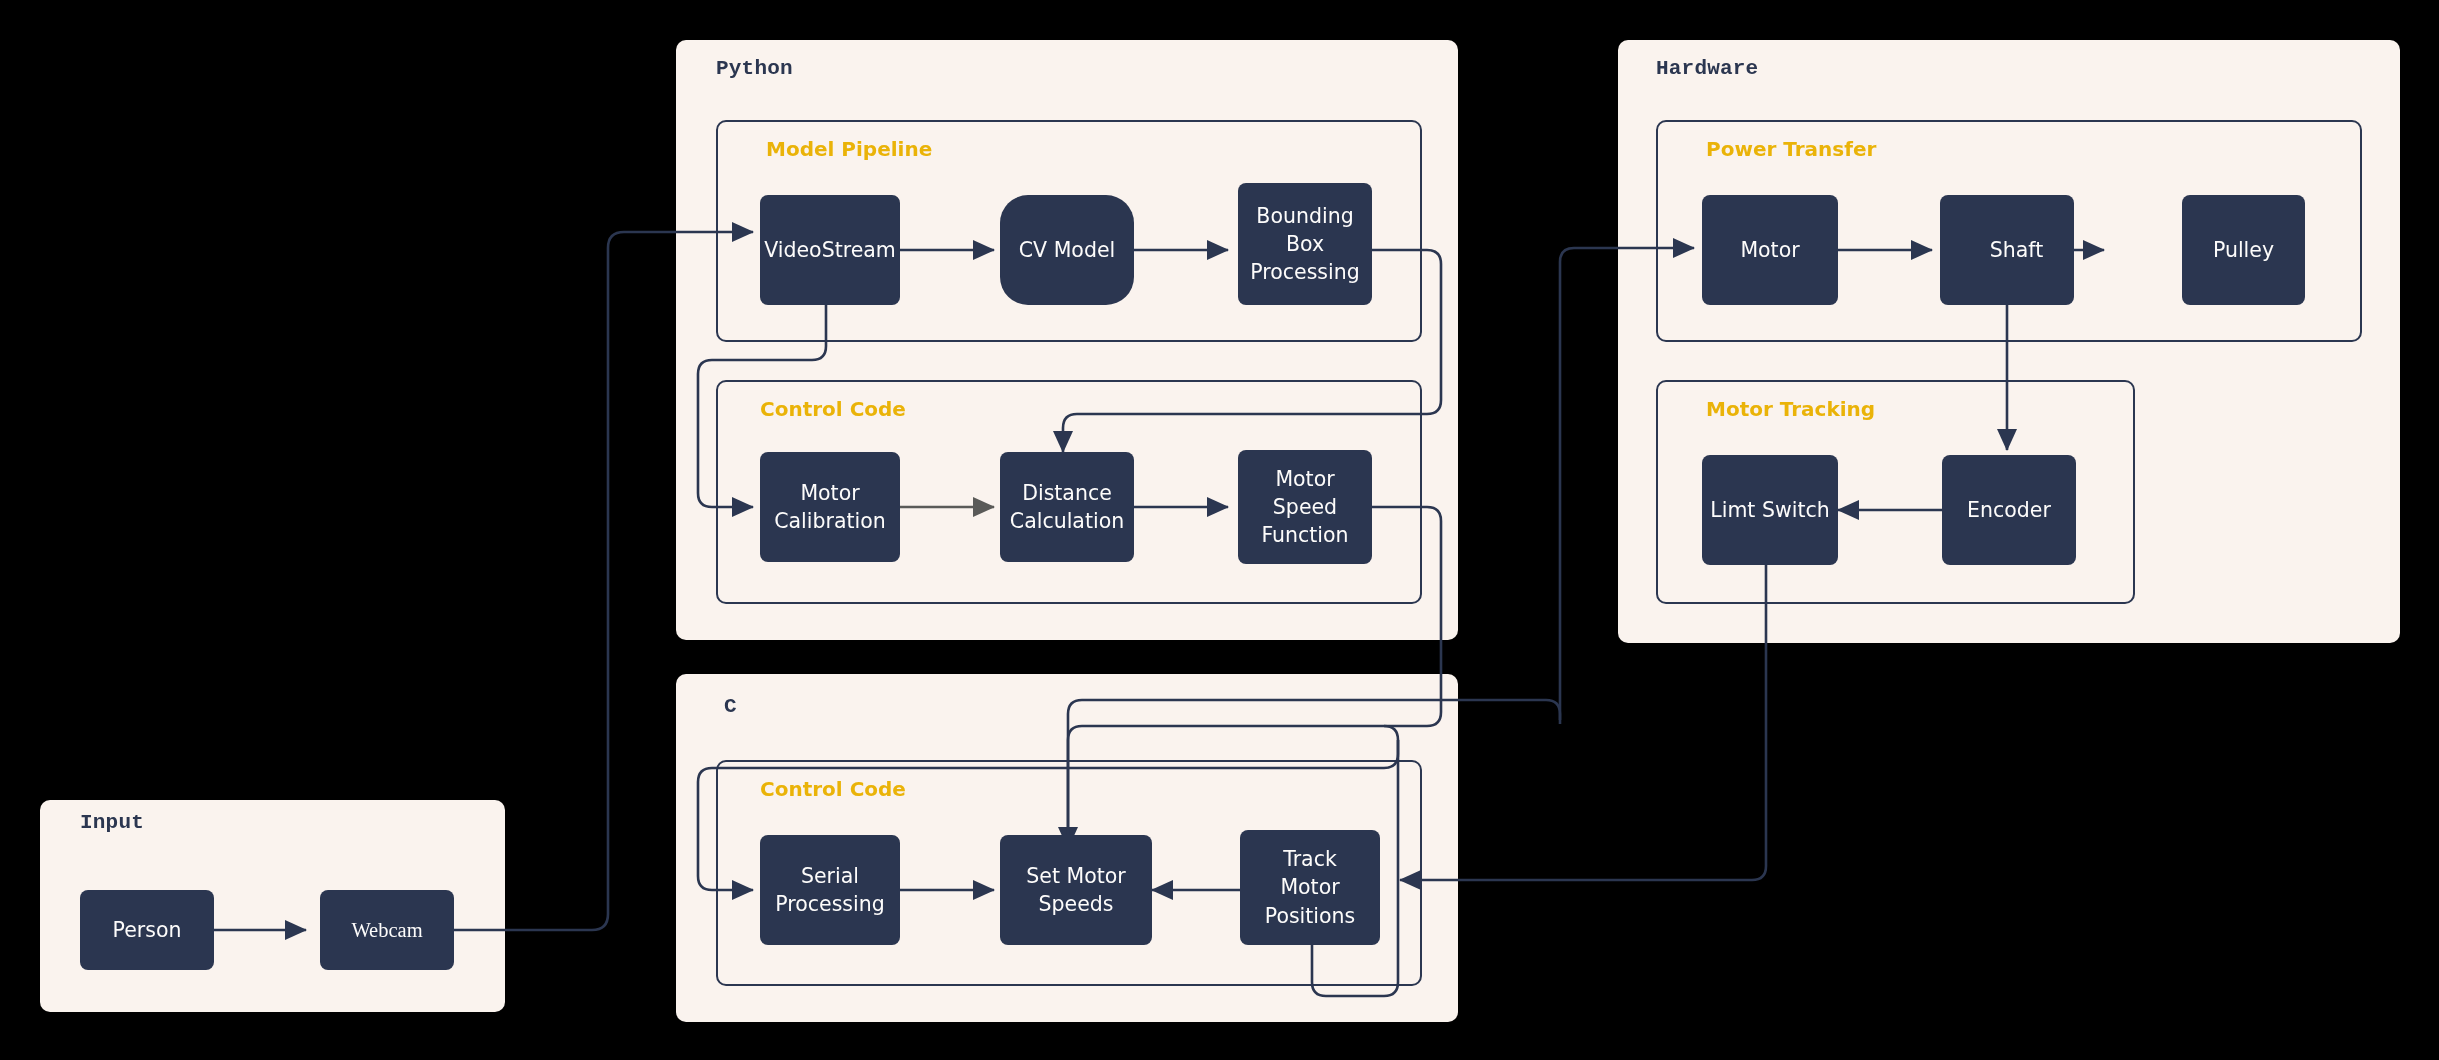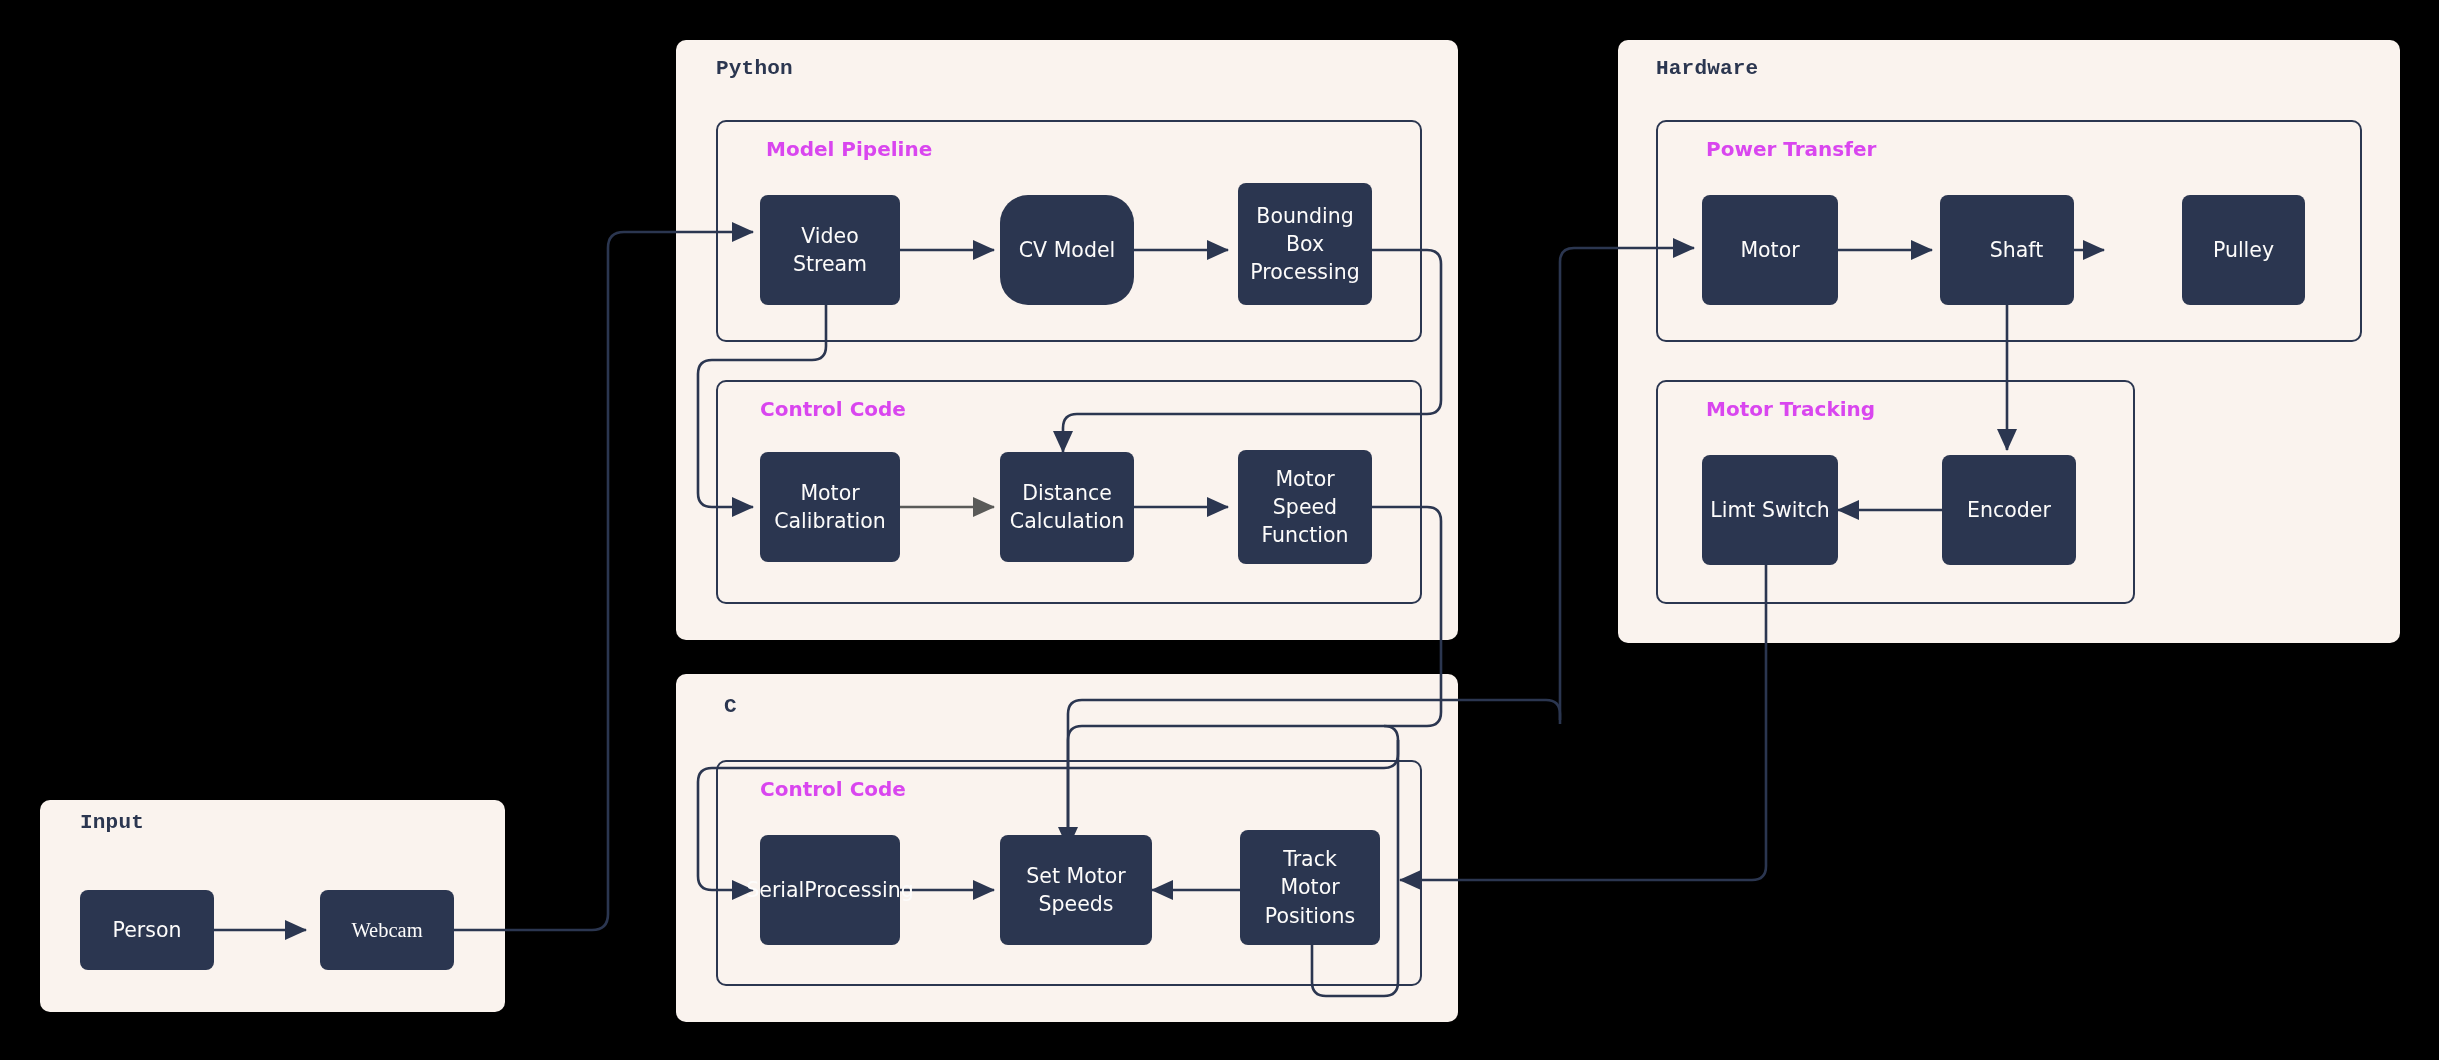--- a/index.html
+++ b/index.html
@@ -5,21 +5,21 @@
   html,body{margin:0;padding:0;background:#000;}
   body{width:2439px;height:1060px;overflow:hidden;font-family:"DejaVu Sans",sans-serif;}
   #stage{position:relative;width:2439px;height:1060px;background:#000;}
   svg#wires{position:absolute;left:0;top:0;width:2439px;height:1060px;overflow:visible;}
 
   .cluster{position:absolute;background:#faf3ee;border-radius:10px;}
   .subcluster{position:absolute;border:2.6px solid #2b3650;border-radius:10px;background:transparent;}
   .cl-title{position:absolute;font-family:Liberation Mono, monospace;font-weight:700;
             font-size:21px;color:#2b3650;letter-spacing:.2px;white-space:nowrap;}
   .sub-title{position:absolute;font-family:"DejaVu Sans",sans-serif;font-weight:700;
-             font-size:20px;color:#d946ef;white-space:nowrap;}
+             font-size:20px;color:#eab308;white-space:nowrap;}
 
   .node{position:absolute;background:#2b3650;border-radius:8px;color:#fdfcfb;
         display:flex;align-items:center;justify-content:center;text-align:center;
         font-family:"DejaVu Sans",sans-serif;font-size:20.5px;line-height:1.38;
         font-weight:400;padding:0 6px;box-sizing:border-box;}
 </style>
 </head>
 <body>
 
 <div id="stage">
@@ -104,21 +104,21 @@
   <div class="sub-title" style="left:1706px;top:137px;">Power Transfer</div>
   <div class="sub-title" style="left:1706px;top:397px;">Motor Tracking</div>
 
   <div class="node" style="left:80px;top:890px;width:134px;height:80px;">
     <span>Person</span>
   </div>
   <div class="node" style="left:320px;top:890px;width:134px;height:80px;font-family:Liberation Serif, serif;">
     <span>Webcam</span>
   </div>
 
-  <div class="node" style="left:760px;top:195px;width:140px;height:110px;flex-direction:column;">
+  <div class="node" style="left:760px;top:195px;width:140px;height:110px;flex-direction:row;">
     <span>Video</span>
     <span>Stream</span>
   </div>
   <div class="node" style="left:1000px;top:195px;width:134px;height:110px;border-radius:28px;">
     <span>CV Model</span>
   </div>
   <div class="node" style="left:1238px;top:183px;width:134px;height:122px;flex-direction:column;">
     <span>Bounding</span>
     <span>Box</span>
     <span>Processing</span>
@@ -131,21 +131,21 @@
   <div class="node" style="left:1000px;top:452px;width:134px;height:110px;flex-direction:column;">
     <span>Distance</span>
     <span>Calculation</span>
   </div>
   <div class="node" style="left:1238px;top:450px;width:134px;height:114px;flex-direction:column;">
     <span>Motor</span>
     <span>Speed</span>
     <span>Function</span>
   </div>
 
-  <div class="node" style="left:760px;top:835px;width:140px;height:110px;flex-direction:row;">
+  <div class="node" style="left:760px;top:835px;width:140px;height:110px;flex-direction:column;">
     <span>Serial</span>
     <span>Processing</span>
   </div>
   <div class="node" style="left:1000px;top:835px;width:152px;height:110px;flex-direction:column;">
     <span>Set Motor</span>
     <span>Speeds</span>
   </div>
   <div class="node" style="left:1240px;top:830px;width:140px;height:115px;flex-direction:column;align-items:center;">
     <span>Track</span>
     <span>Motor</span>

